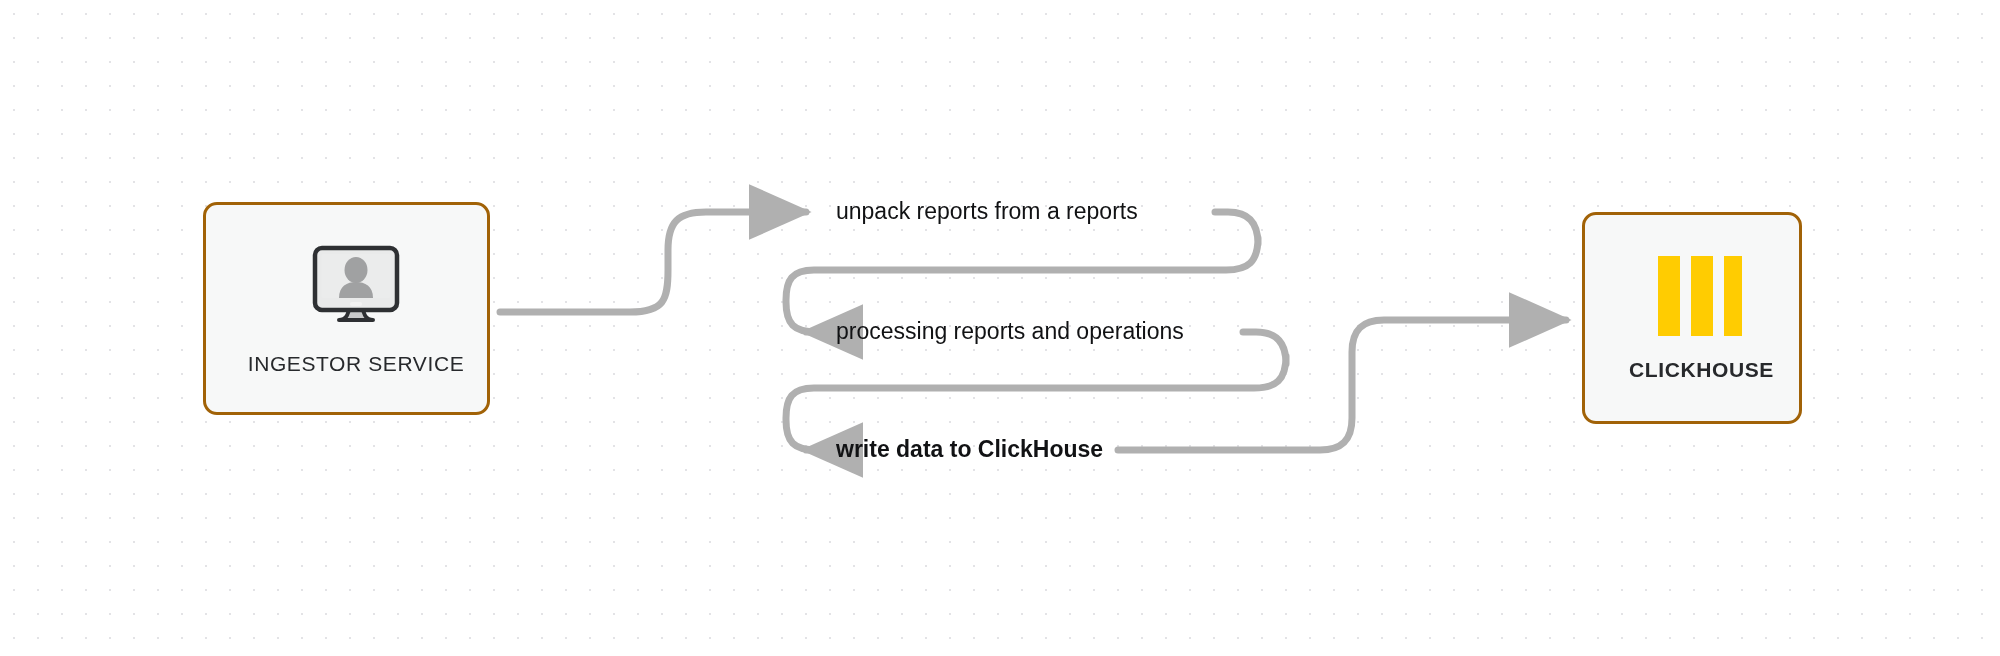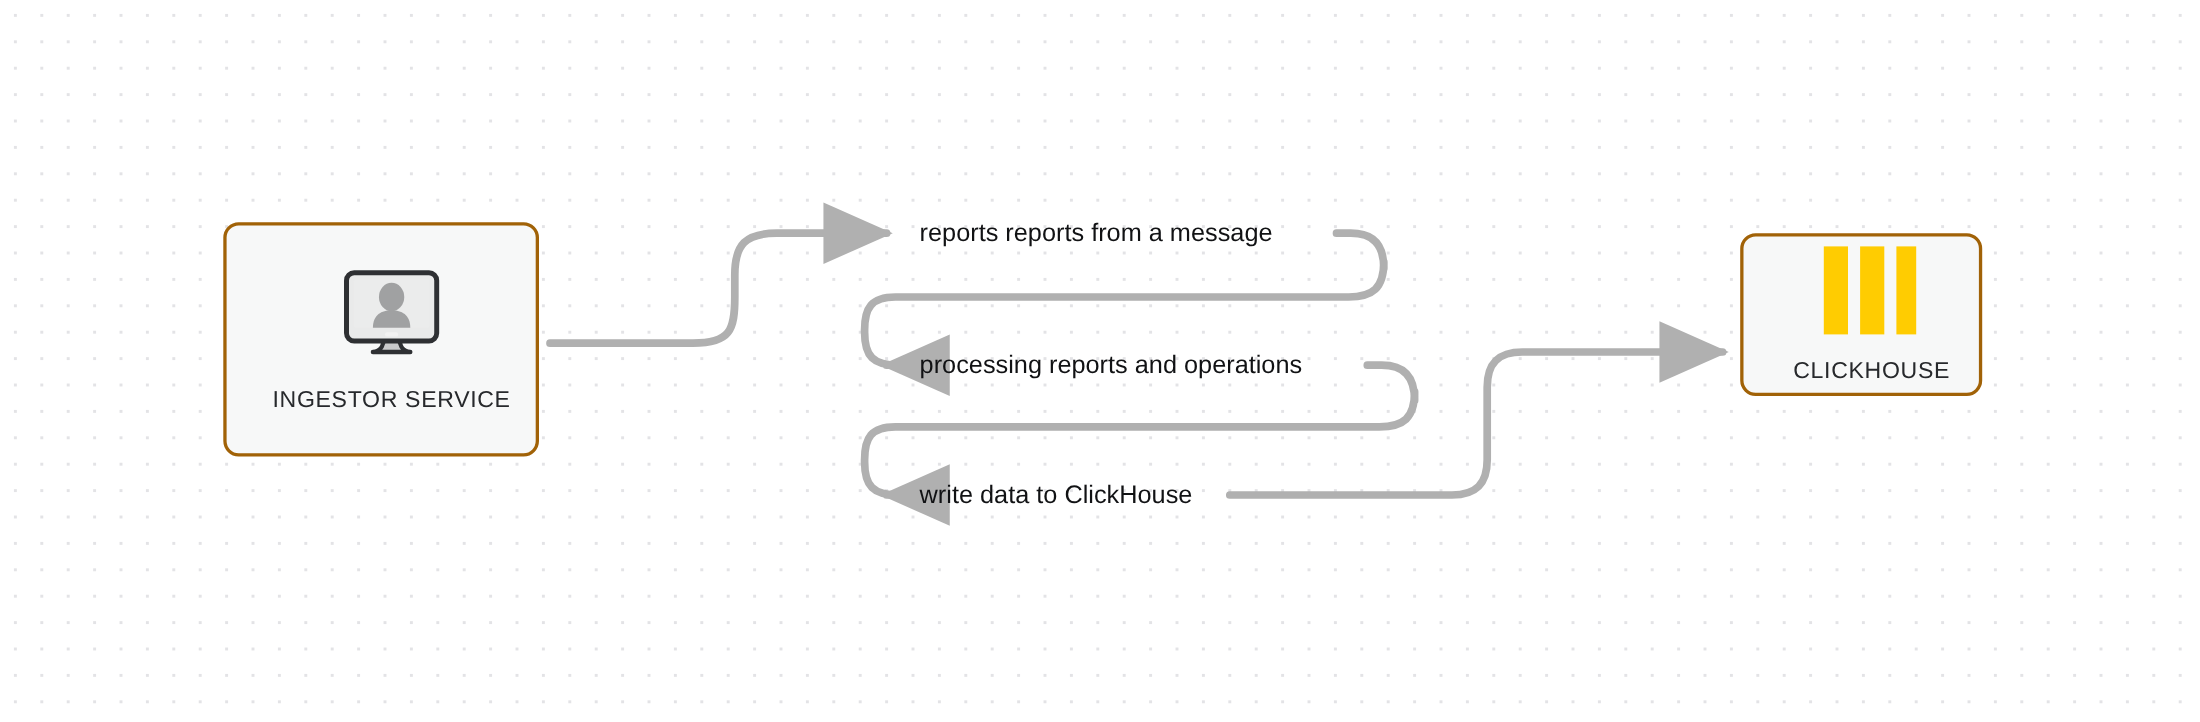--- a/index.html
+++ b/index.html
@@ -23,21 +23,21 @@
     background:#f7f8f8;
     border:3px solid #a16207;
     border-radius:14px;
     display:flex;
     flex-direction:column;
     align-items:center;
     justify-content:center;
     padding-left:19px;
   }
   #node-ingestor { left:203px; top:202px; width:287px; height:213px; }
-  #node-clickhouse { left:1582px; top:212px; width:220px; height:148px; }
+  #node-clickhouse { left:1582px; top:212px; width:220px; height:212px;font-weight:bold; }
 
   .node-label {
     font-size:21px;
     letter-spacing:0.6px;
     color:#27292c;
     text-align:center;
     white-space:nowrap;
   }
   #node-ingestor .node-label { margin-top:14px; }
   #node-clickhouse .node-label { margin-top:20px; }
@@ -50,21 +50,21 @@
   .edge-label {
     position:absolute;
     font-size:23px;
     color:#111214;
     white-space:nowrap;
     background:transparent;
     line-height:1;
   }
   #edge-label-1 { left:836px; top:200px; }
   #edge-label-2 { left:836px; top:320px;text-align:right; }
-  #edge-label-3 { left:836px; top:438px; }
+  #edge-label-3 { left:836px; top:438px;font-weight:bold; }
 </style>
 </head>
 <body>
 
 <div id="canvas">
 
   <svg class="diagram-svg" viewBox="0 0 2000 656">
     <defs>
       <marker id="arrowhead" markerWidth="9" markerHeight="8" refX="8.2" refY="4" orient="auto" markerUnits="strokeWidth">
         <path d="M0,0 L9,4 L0,8 z" fill="#b0b0b0"></path>
@@ -134,17 +134,17 @@
     <span class="icon-wrap">
       <svg class="ch-icon" viewBox="0 0 106 84" aria-hidden="true">
         <rect x="9" y="2" width="22" height="80" fill="#FFCC01"></rect>
         <rect x="42" y="2" width="22" height="80" fill="#FFCC01"></rect>
         <rect x="75" y="2" width="18" height="80" fill="#FFCC01"></rect>
       </svg>
     </span>
     <span class="node-label">CLICKHOUSE</span>
   </div>
 
-  <div class="edge-label" id="edge-label-1">reports reports from a message</div>
+  <div class="edge-label" id="edge-label-1">unpack reports from a reports</div>
   <div class="edge-label" id="edge-label-2">processing reports and operations</div>
   <div class="edge-label" id="edge-label-3">write data to ClickHouse</div>
 
 </div>
 
 </body></html>

